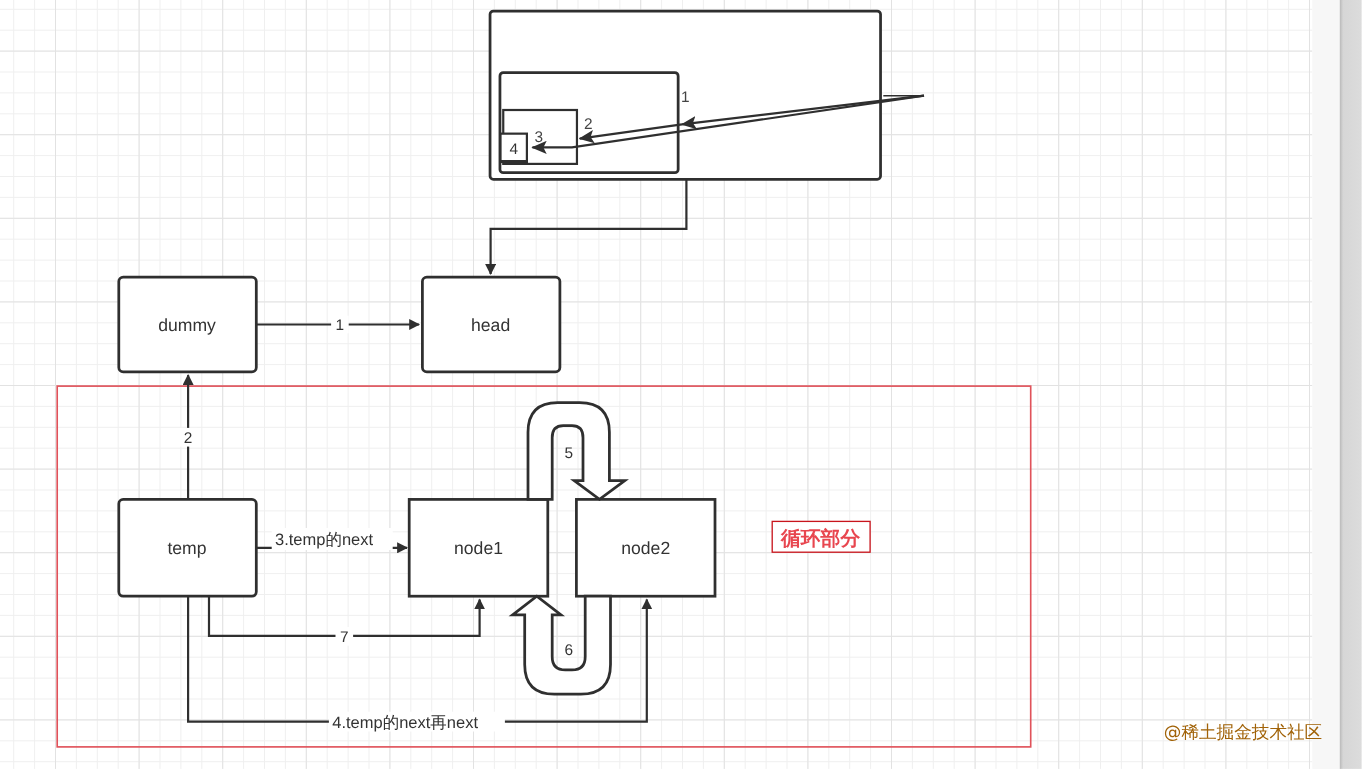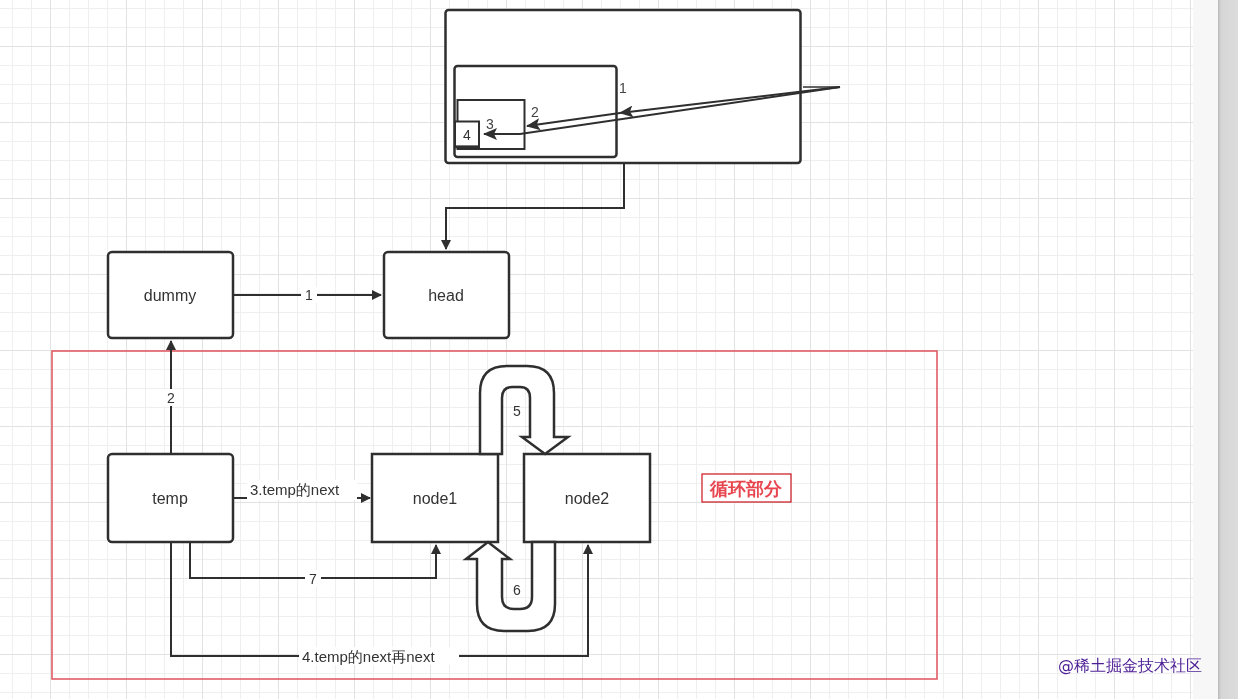--- a/index.html
+++ b/index.html
@@ -23,21 +23,21 @@
     position: absolute; left: 1193px; top: 0; width: 26px; height: 699px;
     background: #f7f7f7;
   }
   #scrollbar {
     position: absolute; left: 1218px; top: 0; width: 20px; height: 699px;
     background: linear-gradient(to right, #b9b9b9 0px, #d6d6d6 3px, #dcdcdc 100%);
   }
   svg#diagram { position: absolute; left: 0; top: 0; }
   .node text, .lbl { font-family: "Liberation Sans", "DejaVu Sans", sans-serif; }
   #watermark {
-    position: absolute; left: 1058px; top: 656px; font-size: 16px; color: #4c1d95;
+    position: absolute; left: 1058px; top: 656px; font-size: 16px; color: #a16207;
     font-family: "DejaVu Sans", sans-serif; letter-spacing: 0px;
   }
 </style>
 </head>
 <body>
 
 <div id="canvas"></div>
 <div id="page-strip"></div>
 <div id="scrollbar"></div>
 

